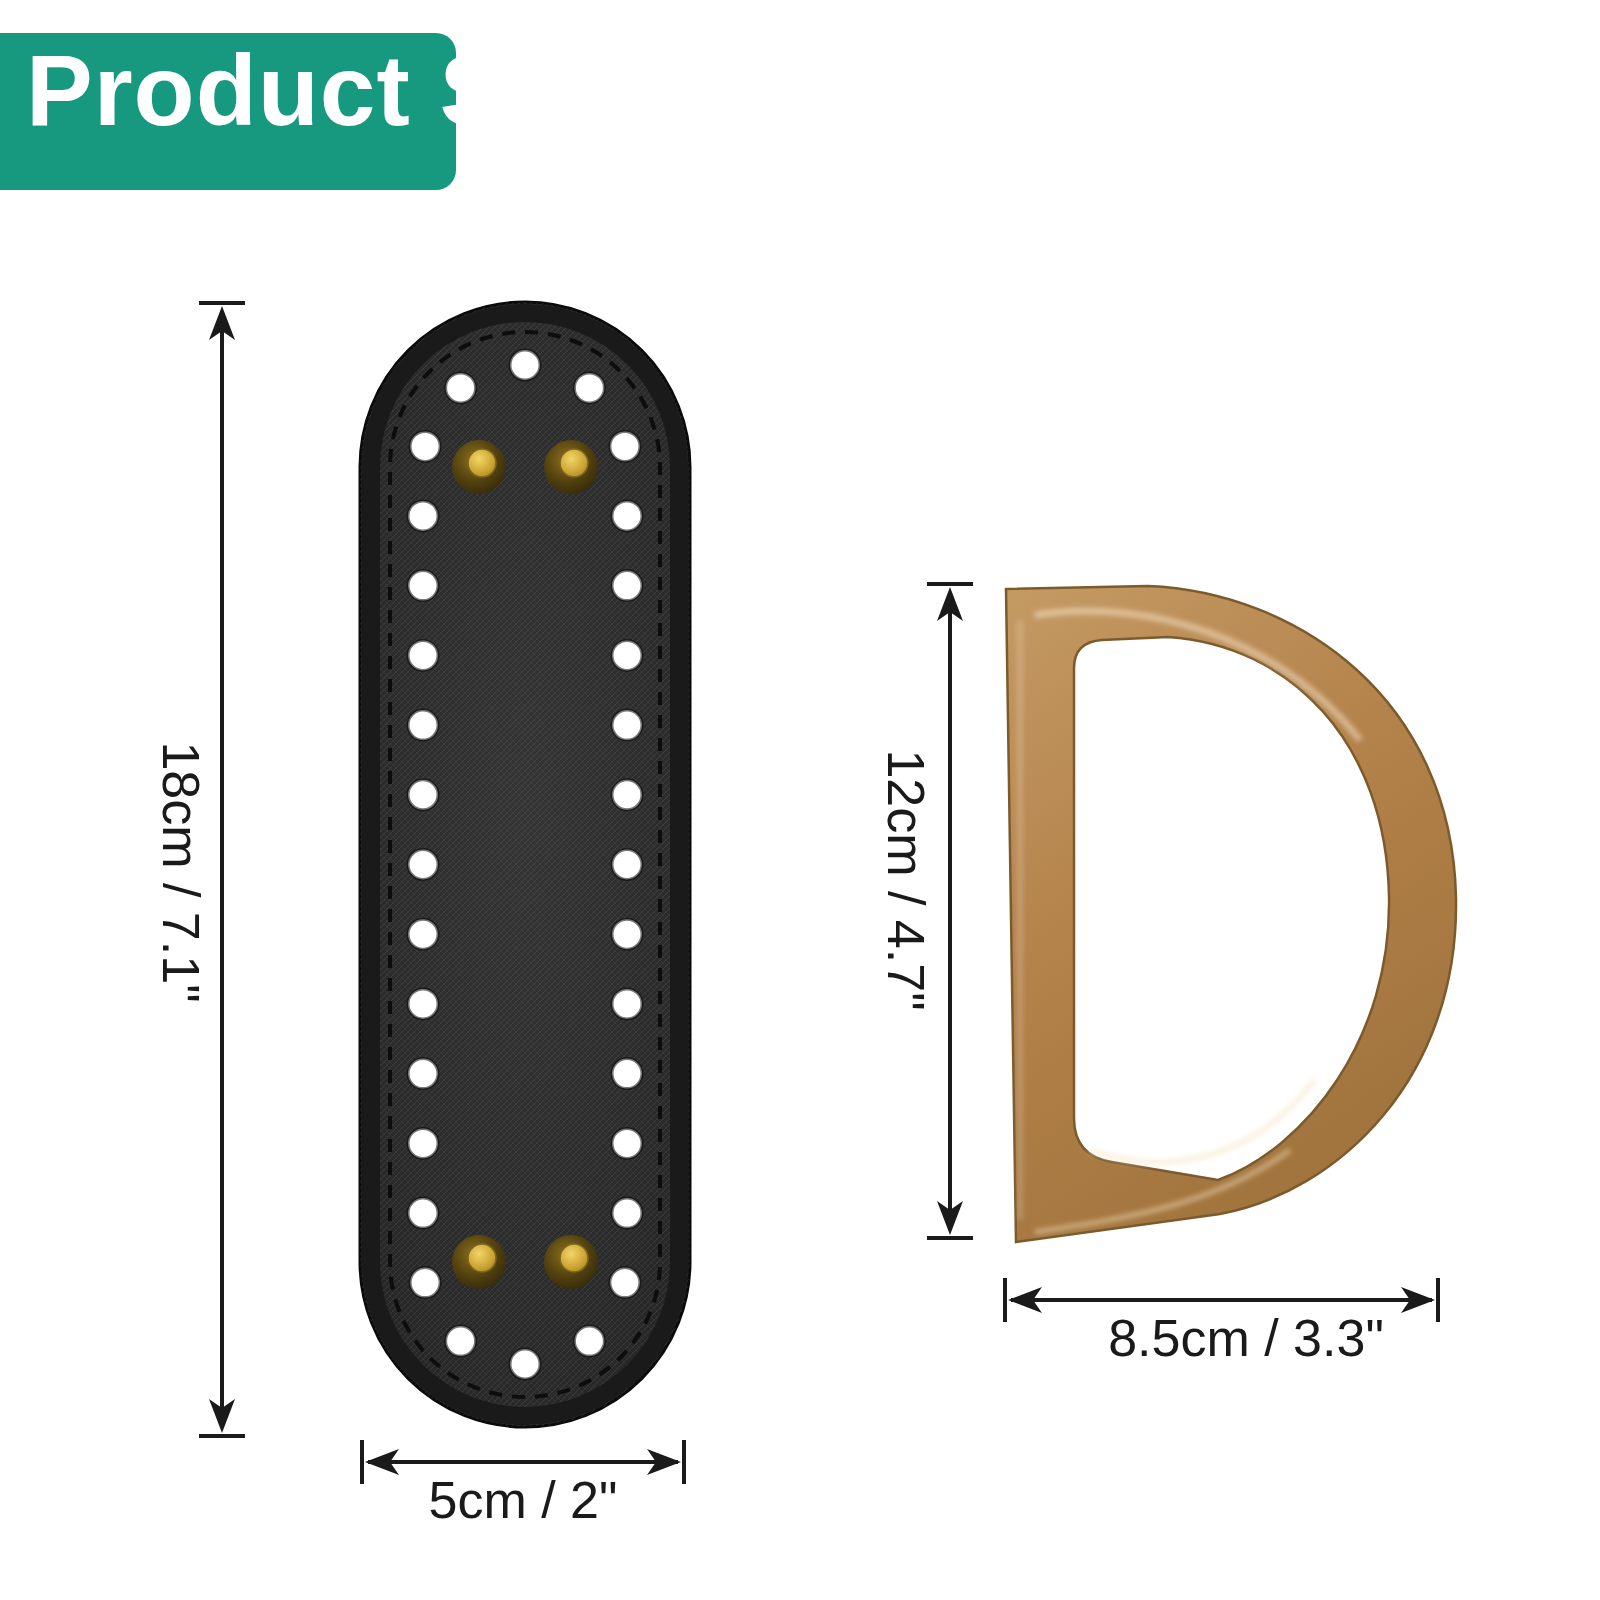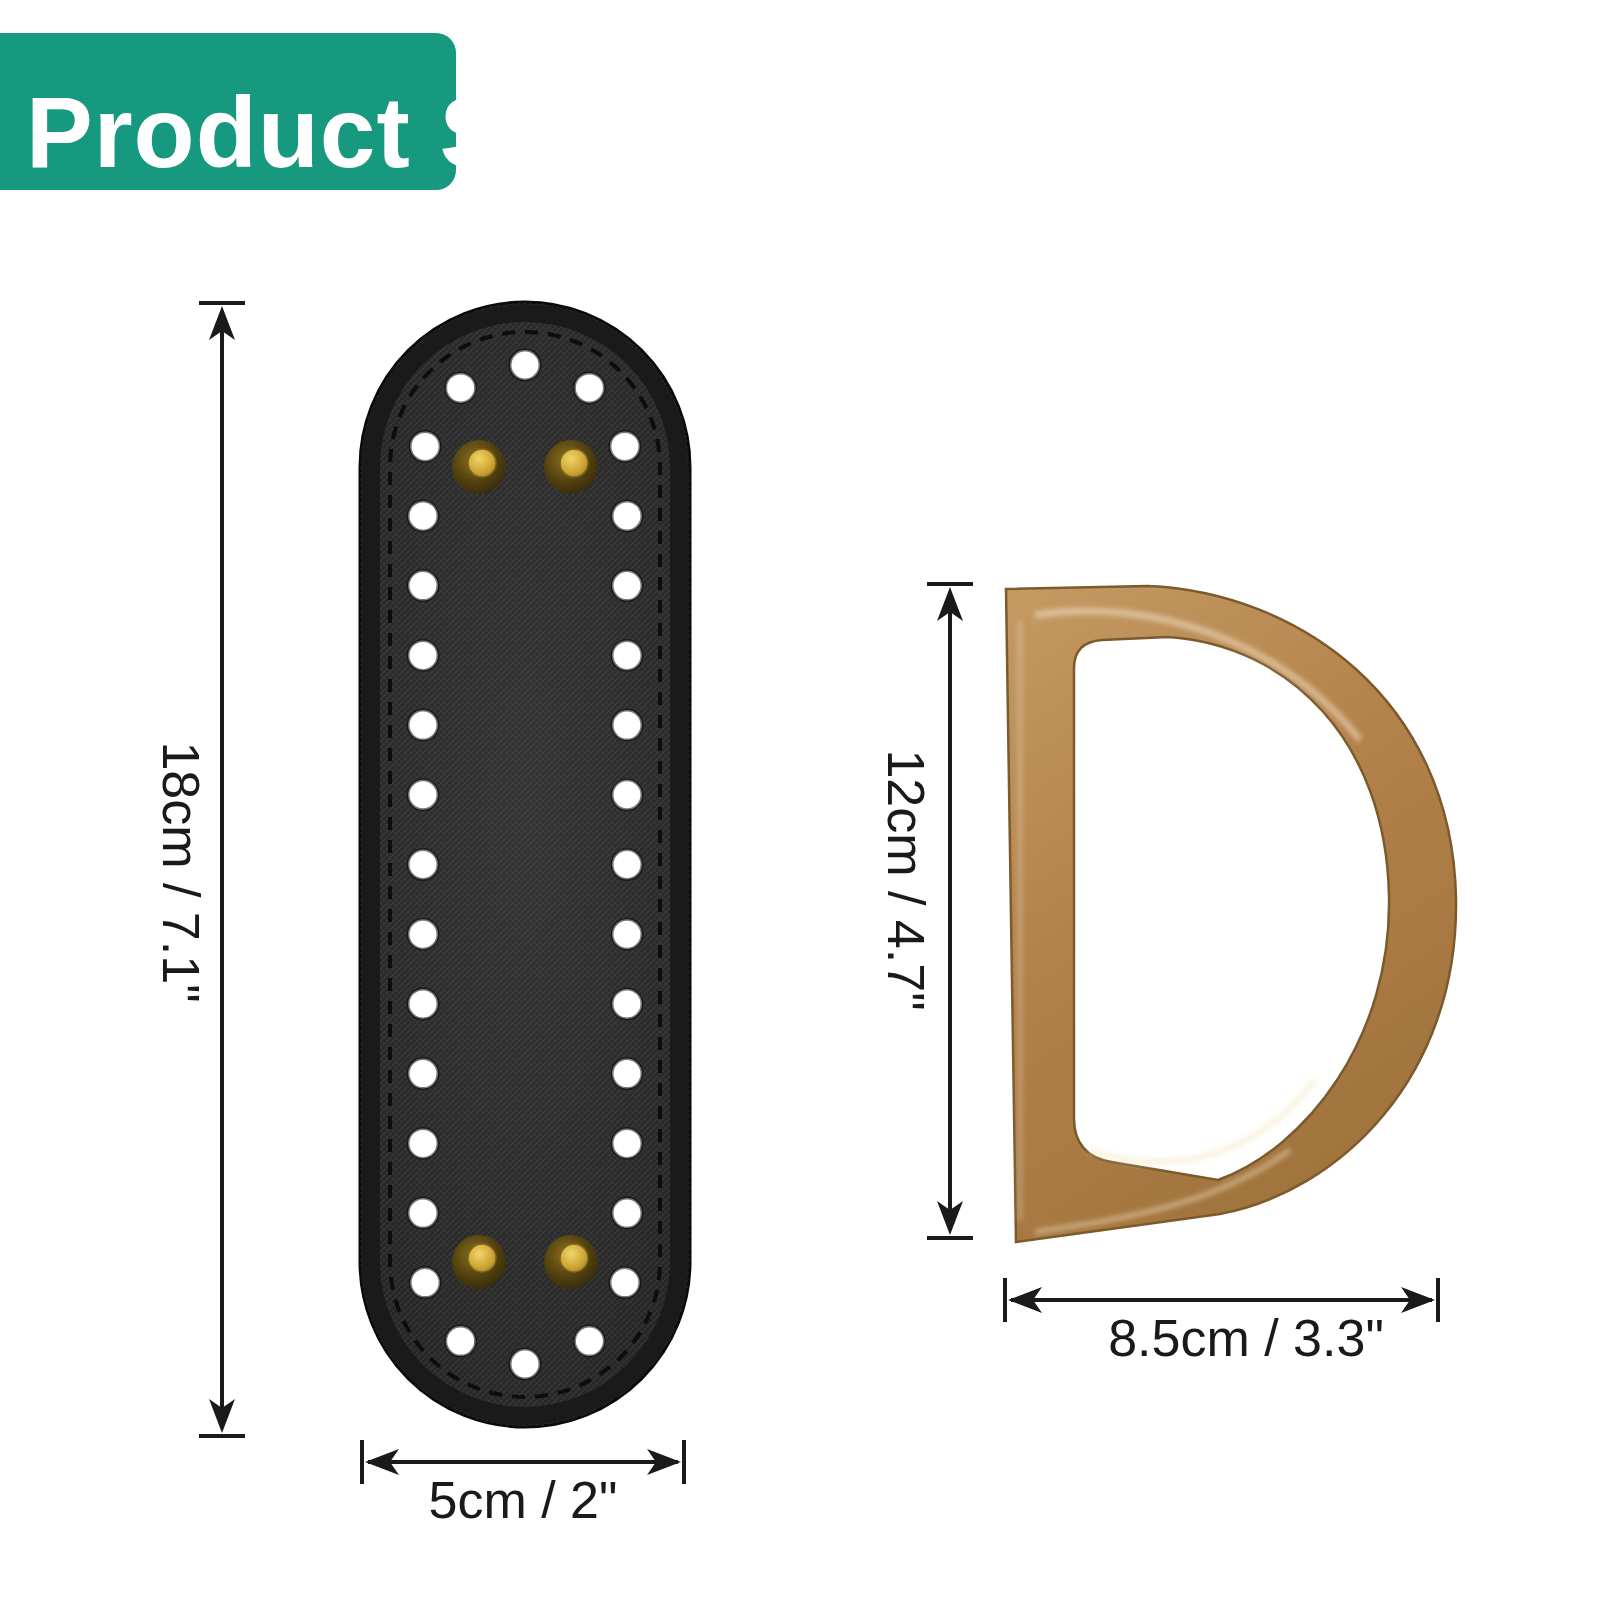--- a/index.html
+++ b/index.html
@@ -3,21 +3,21 @@
 <meta charset="utf-8">
 <style>
   html,body{margin:0;padding:0;background:#ffffff;}
   #canvas{
     position:relative;width:1600px;height:1600px;background:var(--page-bg,#ffffff);
     font-family:"Liberation Sans","DejaVu Sans",sans-serif;overflow:hidden;
   }
   #banner{
     position:absolute;left:0;top:33px;width:456px;height:157px;
     background:var(--banner,#17997f);border-radius:0 20px 20px 0;
-    display:flex;align-items:flex-end;padding-left:26px;box-sizing:border-box;
+    display:flex;align-items:flex-start;padding-left:26px;box-sizing:border-box;
   }
   #banner .banner-text{
     color:var(--banner-text,#ffffff);font-size:100px;font-weight:bold;
     letter-spacing:1px;white-space:nowrap;
   }
   #diagram-svg{position:absolute;left:0;top:0;}
   .dim-label{
     position:absolute;color:var(--annotation,#1a1a1a);font-size:52px;
     white-space:nowrap;transform:translate(-50%,-50%);line-height:1;
   }

